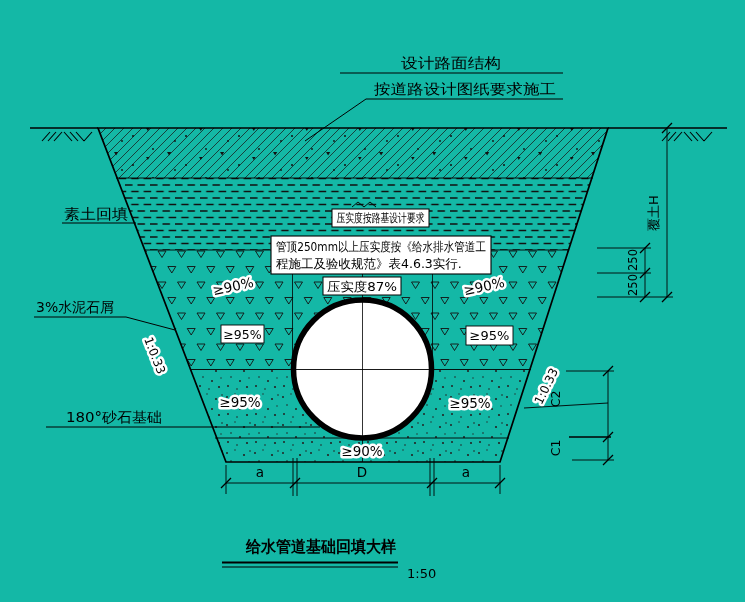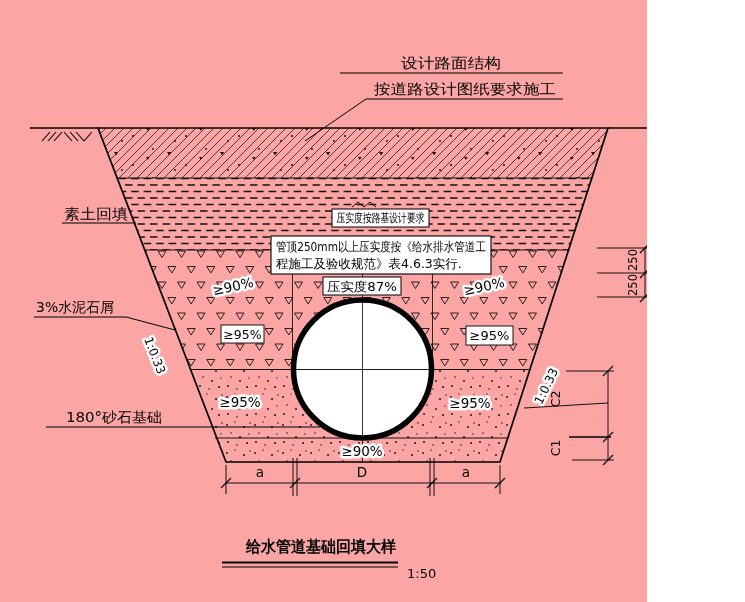--- a/index.html
+++ b/index.html
@@ -1,16 +1,16 @@
 <!DOCTYPE html>
 <html><head>
 <meta charset="utf-8">
 <style>
   html,body{margin:0;padding:0;background:#fff;}
-  .canvas{position:relative;width:647px;height:602px;background:#fca5a5;overflow:hidden;
+  .canvas{position:relative;width:745px;height:602px;background:#14b8a6;overflow:hidden;
           font-family:"DejaVu Sans", "Liberation Sans", sans-serif;}
   svg{display:block;}
   text{fill:#000;font-family:"DejaVu Sans", "Liberation Sans", sans-serif;}
   .halo{paint-order:stroke;stroke:#ffffff;stroke-width:5px;stroke-linejoin:round;}
   .ln{stroke:#000;fill:none;}
 </style>
 </head>
 <body>
 
 <div class="canvas">

